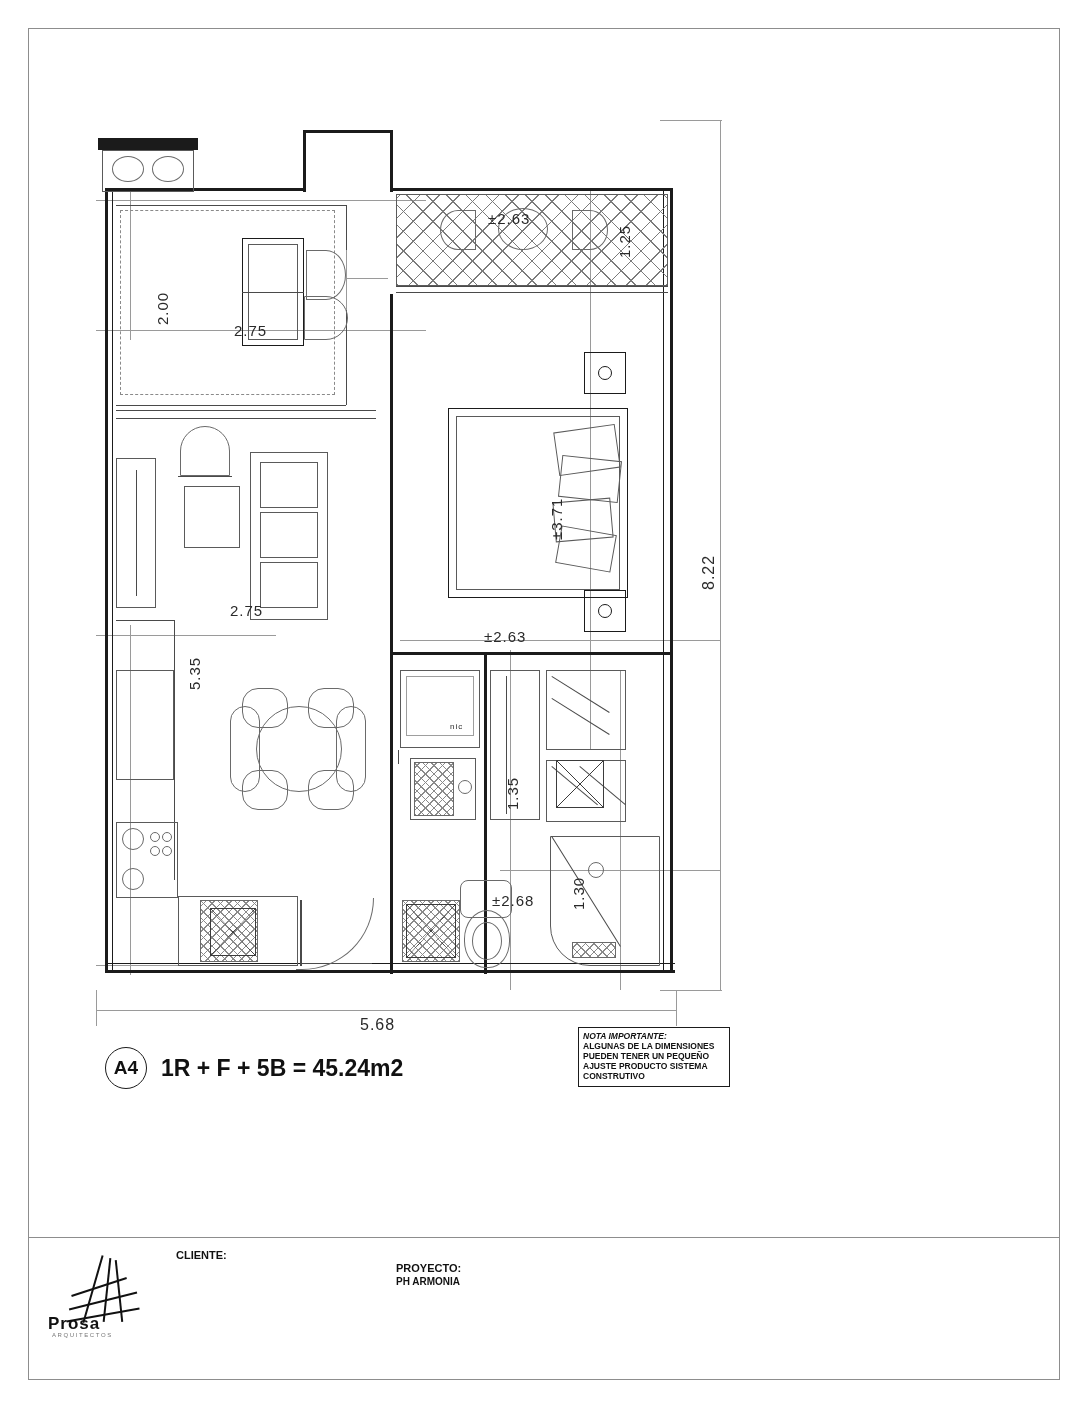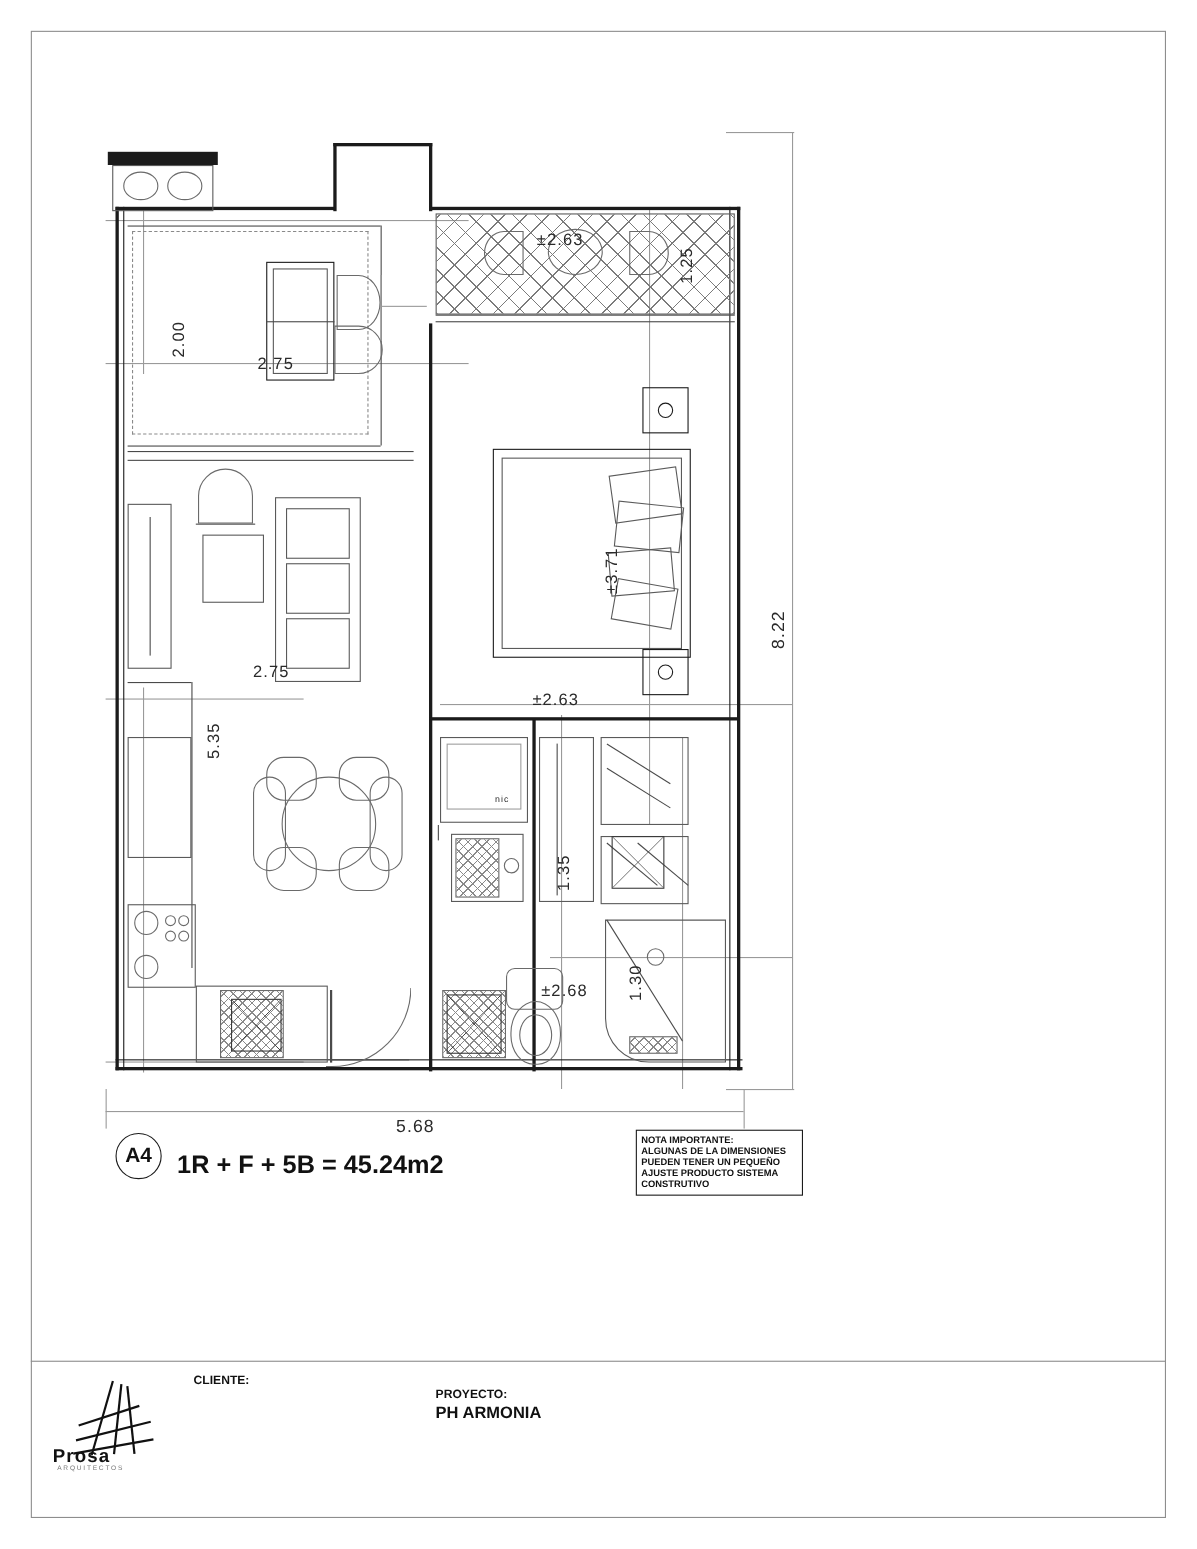--- a/index.html
+++ b/index.html
@@ -127,21 +127,22 @@
 
   
   #legend {
     position: absolute;
     left: 105px;
     top: 1030px;
     width: 520px;
   }
   .legend-row {
     display: flex;
-    align-items: flex-end;
+    align-items: center;
+    margin-top: 17px;
   }
   .badge {
     width: 40px;
     height: 40px;
     border: 1.5px solid #1b1b1b;
     border-radius: 50%;
     display: flex;
     align-items: center;
     justify-content: center;
     font-size: 19px;
@@ -177,20 +178,21 @@
     width: 152px;
     border: 1px solid #1b1b1b;
     padding: 3px 4px 5px 4px;
     box-sizing: border-box;
   }
   #note .note-title {
     font-size: 8.5px;
     font-weight: bold;
     color: #111;
     line-height: 1.18;
+    font-style: italic;
   }
   #note .note-line {
     font-size: 8.5px;
     color: #111;
     line-height: 1.18;
     font-weight: bold;
   }
 
   
   #titleblock {
@@ -229,21 +231,21 @@
     color: #777;
   }
   .tb-label {
     position: absolute;
     font-size: 11px;
     font-weight: bold;
     color: #111;
   }
   .tb-value {
     position: absolute;
-    font-size: 15px;
+    font-size: 10px;
     font-weight: bold;
     color: #111;
   }
   .gl-wrap {
     position: absolute;
     left: 196px;
     top: 8px;
     width: 130px;
     text-align: center;
   }

